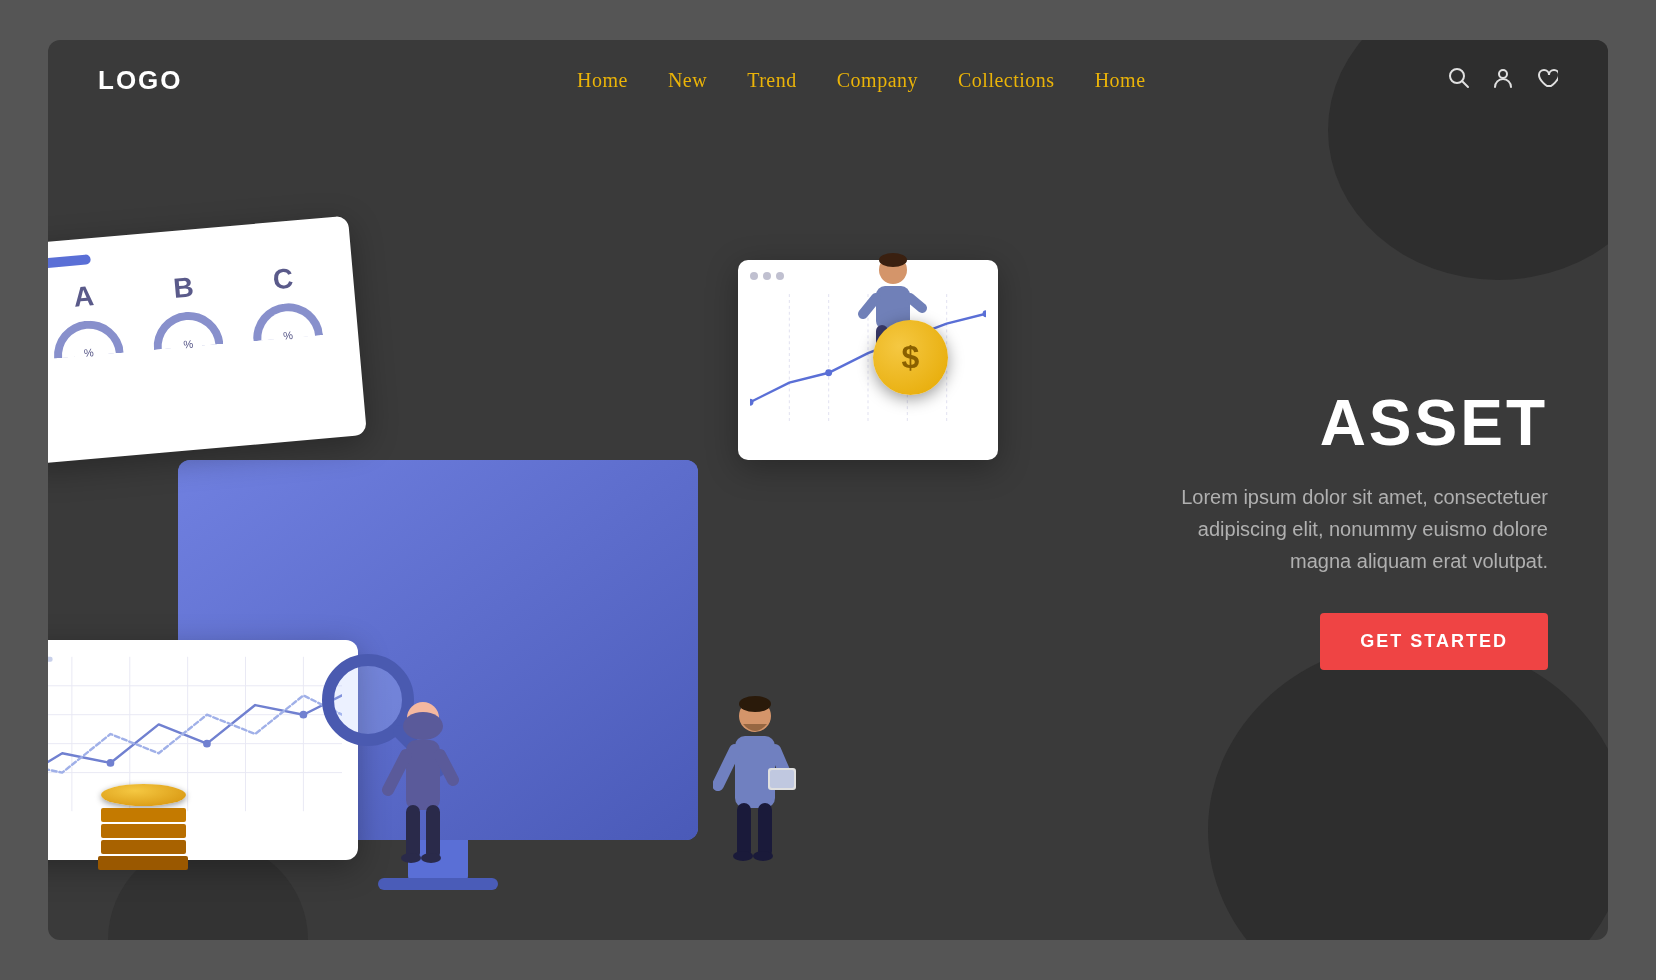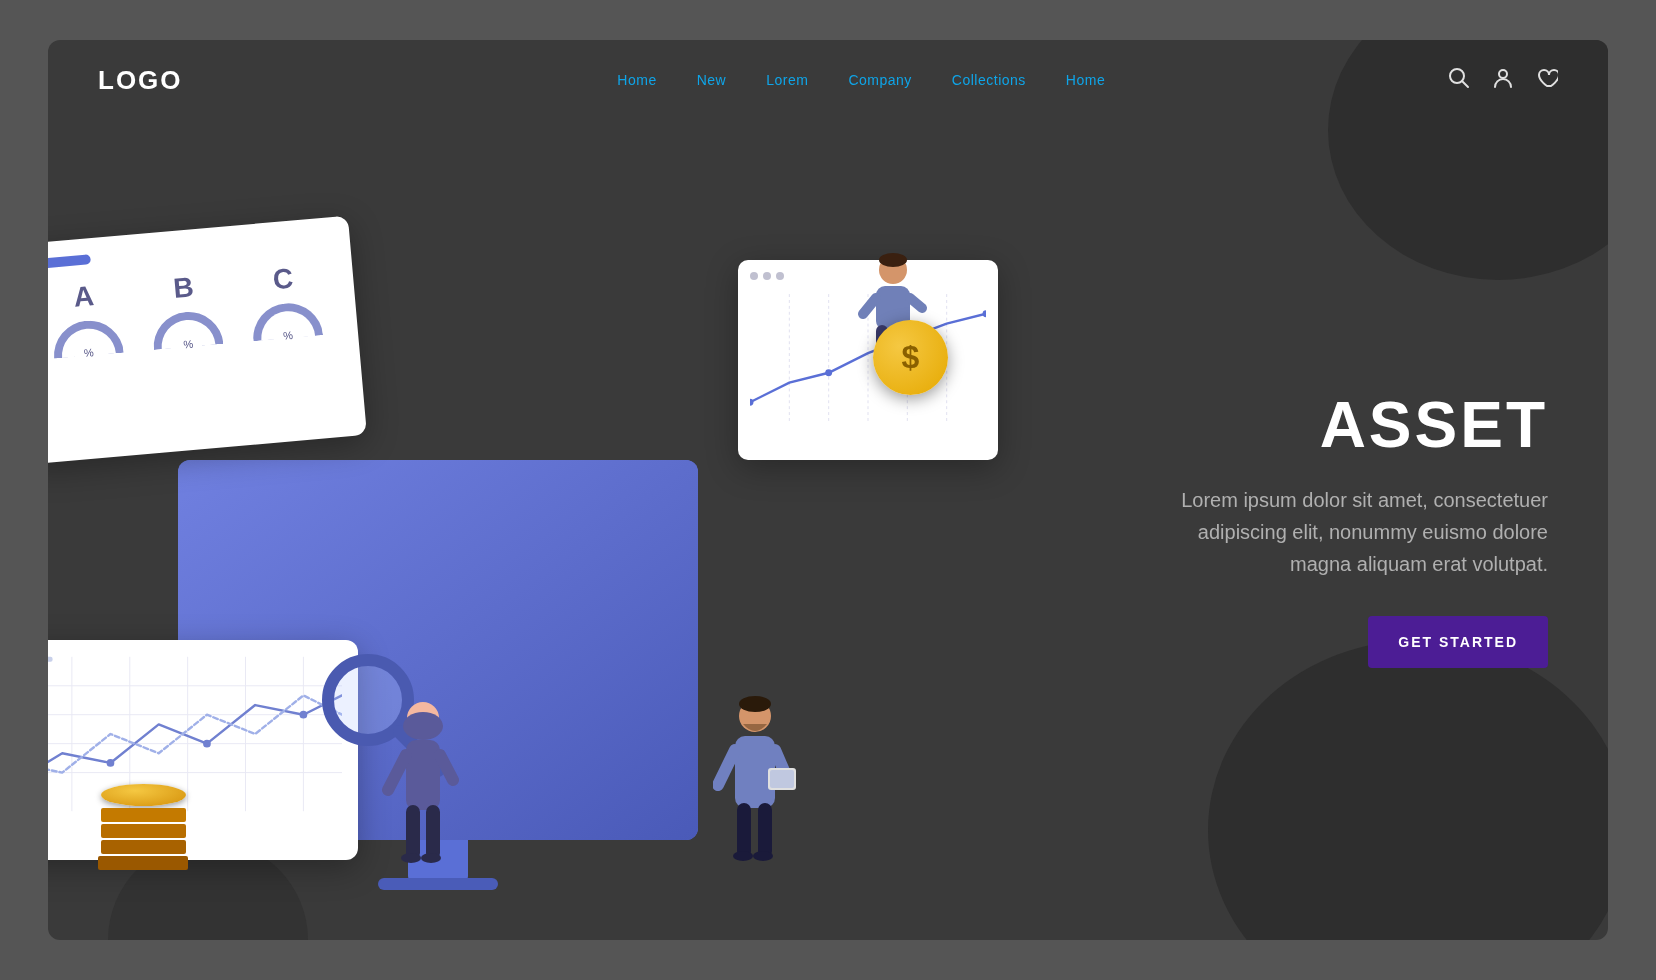--- a/index.html
+++ b/index.html
@@ -70,25 +70,26 @@
       letter-spacing: 2px;
       margin-right: 92px;
     }
     .nav-links {
       display: flex;
       gap: 40px;
       flex: 1;
       justify-content: center;
     }
     .nav-link {
-      color: #0ea5e9;
-      font-size: 14px;
+      color: #eab308;
+      font-size: 20px;
       cursor: pointer;
       text-decoration: none;
       letter-spacing: 0.5px;
+      font-family: Liberation Serif, serif;
     }
     .nav-icons {
       display: flex;
       gap: 22px;
       align-items: center;
     }
     .nav-icon {
       color: #e0e0e0;
       font-size: 20px;
       cursor: pointer;
@@ -128,26 +129,26 @@
       text-transform: uppercase;
     }
     .hero-description {
       font-size: 20px;
       color: #b0b0b0;
       line-height: 1.6;
       margin-bottom: 36px;
     }
     .cta-button {
       display: inline-block;
-      background: #4c1d95;
+      background: #ef4444;
       color: #fff;
-      font-size: 14px;
+      font-size: 18px;
       font-weight: 700;
       letter-spacing: 2px;
-      padding: 18px 30px;
+      padding: 18px 40px;
       border-radius: 4px;
       cursor: pointer;
       text-transform: uppercase;
       align-self: flex-end;
     }
 
     
     .illustration-container {
       position: absolute;
       bottom: 20px;
@@ -352,21 +353,21 @@
 
   <div class="blob-top-right"></div>
   <div class="blob-bottom-right"></div>
   <div class="blob-bottom-left"></div>
 
   <nav class="navbar">
     <div class="logo">LOGO</div>
     <div class="nav-links">
       <a class="nav-link">Home</a>
       <a class="nav-link">New</a>
-      <a class="nav-link">Lorem</a>
+      <a class="nav-link">Trend</a>
       <a class="nav-link">Company</a>
       <a class="nav-link">Collections</a>
       <a class="nav-link">Home</a>
     </div>
     <div class="nav-icons">
       <span class="nav-icon">
         <svg width="22" height="22" viewBox="0 0 22 22" fill="none">
           <circle cx="9" cy="9" r="7" stroke="#e0e0e0" stroke-width="2"></circle>
           <line x1="14" y1="14" x2="20" y2="20" stroke="#e0e0e0" stroke-width="2" stroke-linecap="round"></line>
         </svg>

